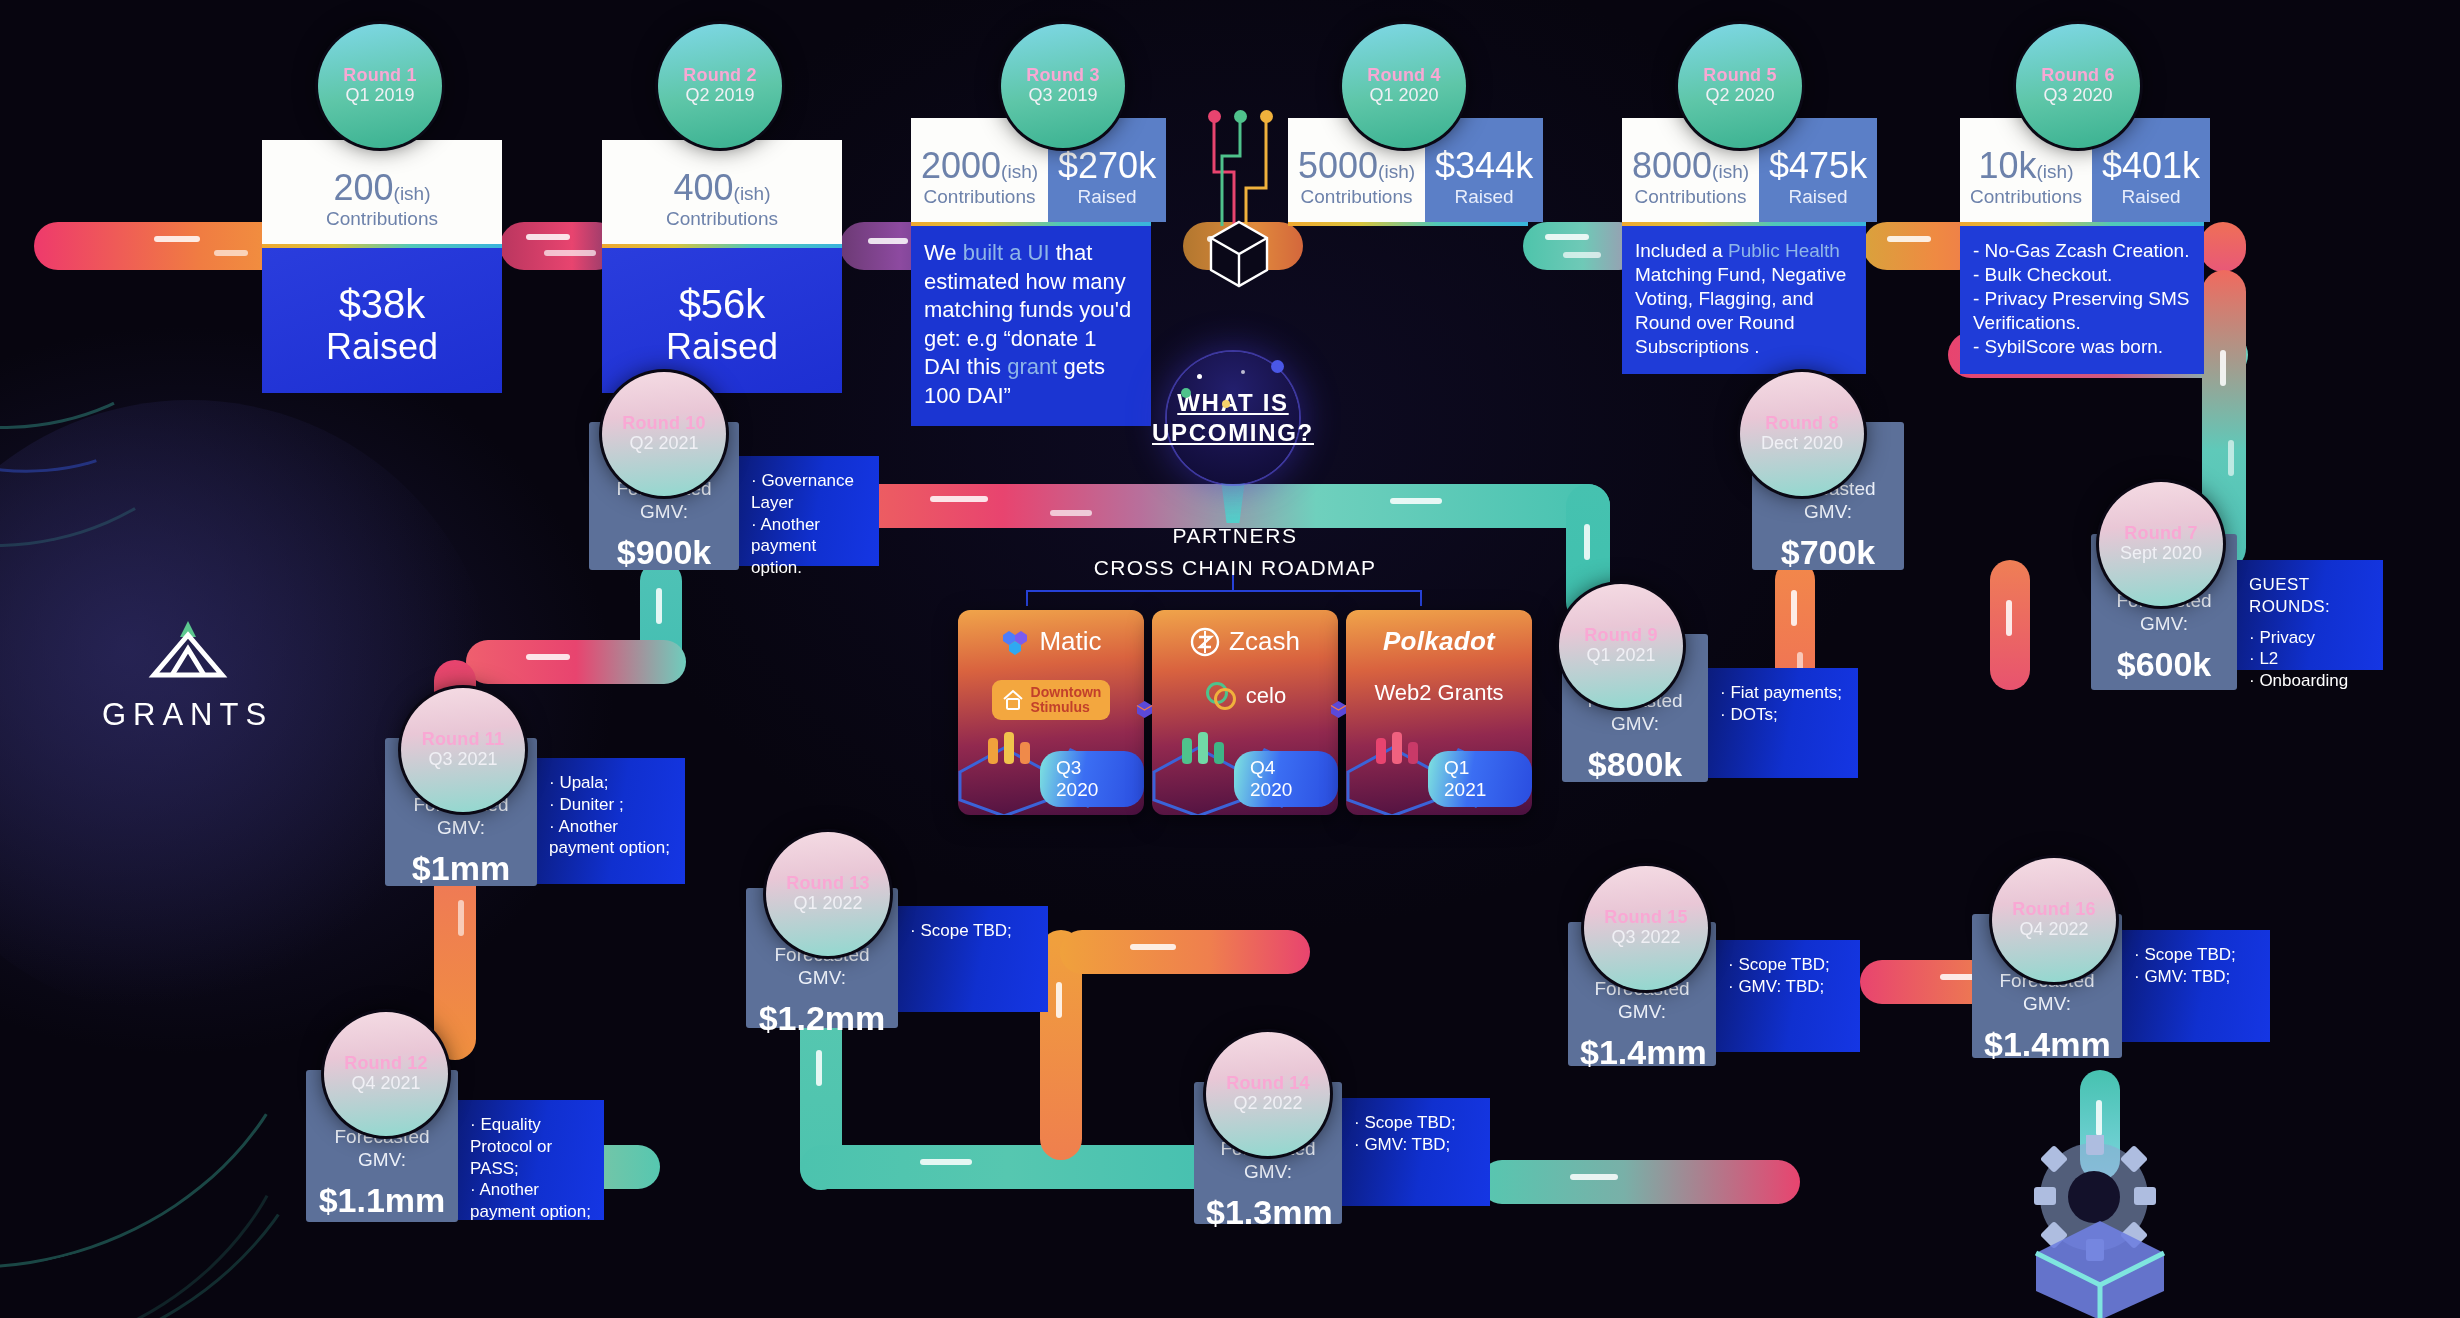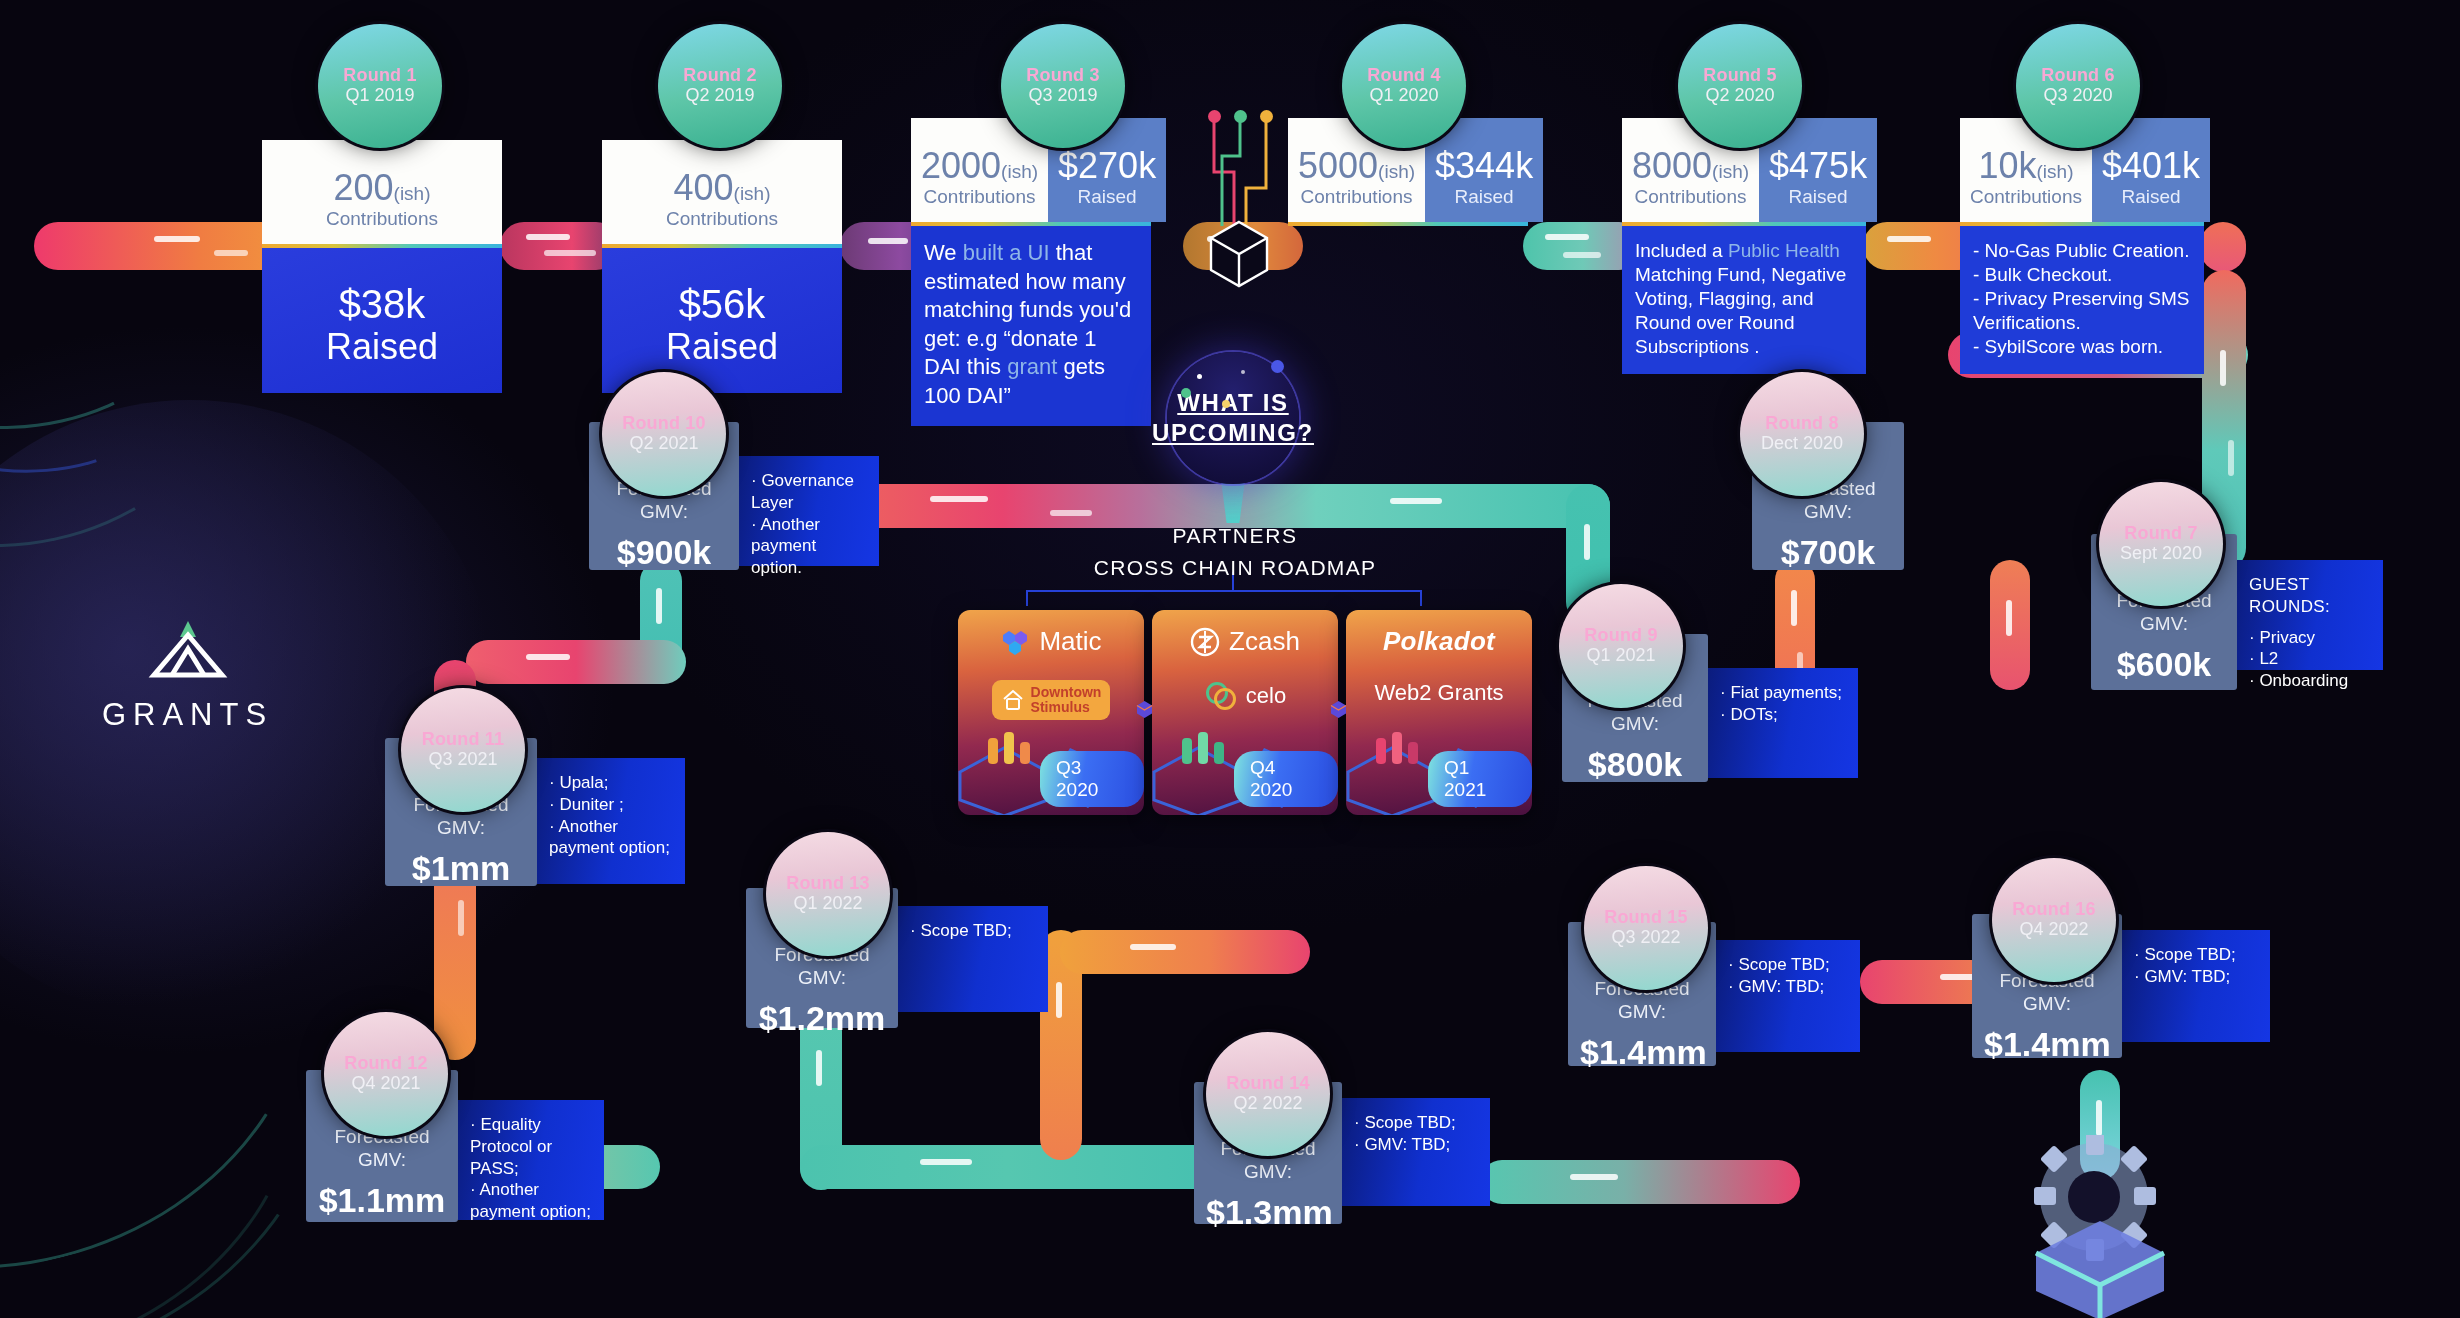--- a/index.html
+++ b/index.html
@@ -365,21 +365,21 @@
           <span>10k</span><span class="ish">(ish)</span>
         </div>
         <div class="contrib-lbl">Contributions</div>
       </div>
       <div class="stat-right">
         <div class="raised-num">$401k</div>
         <div class="raised-lbl">Raised</div>
       </div>
     </div>
     <div class="rule"></div>
-    <div class="desc"><span>- No-Gas Public Creation.</span><br><span>- Bulk Checkout.</span><br><span>- Privacy Preserving SMS Verifications.</span><br><span>- SybilScore was born.</span></div>
+    <div class="desc"><span>- No-Gas Zcash Creation.</span><br><span>- Bulk Checkout.</span><br><span>- Privacy Preserving SMS Verifications.</span><br><span>- SybilScore was born.</span></div>
   </div>
   <div class="badge" style="left:2022px;top:30px;">
     <div class="b-title">Round 6</div>
     <div class="b-date">Q3 2020</div>
   </div>
 
   <svg class="wire" style="left:1200px;top:108px;" width="80" height="130" viewBox="0 0 80 130">
     <path d="M14 10 V64 H34 V118" stroke="#e8446f" stroke-width="3" fill="none"></path>
     <path d="M40 10 V48 H22 V118" stroke="#4fc28c" stroke-width="3" fill="none"></path>
     <path d="M66 10 V80 H46 V118" stroke="#f0b13c" stroke-width="3" fill="none"></path>

